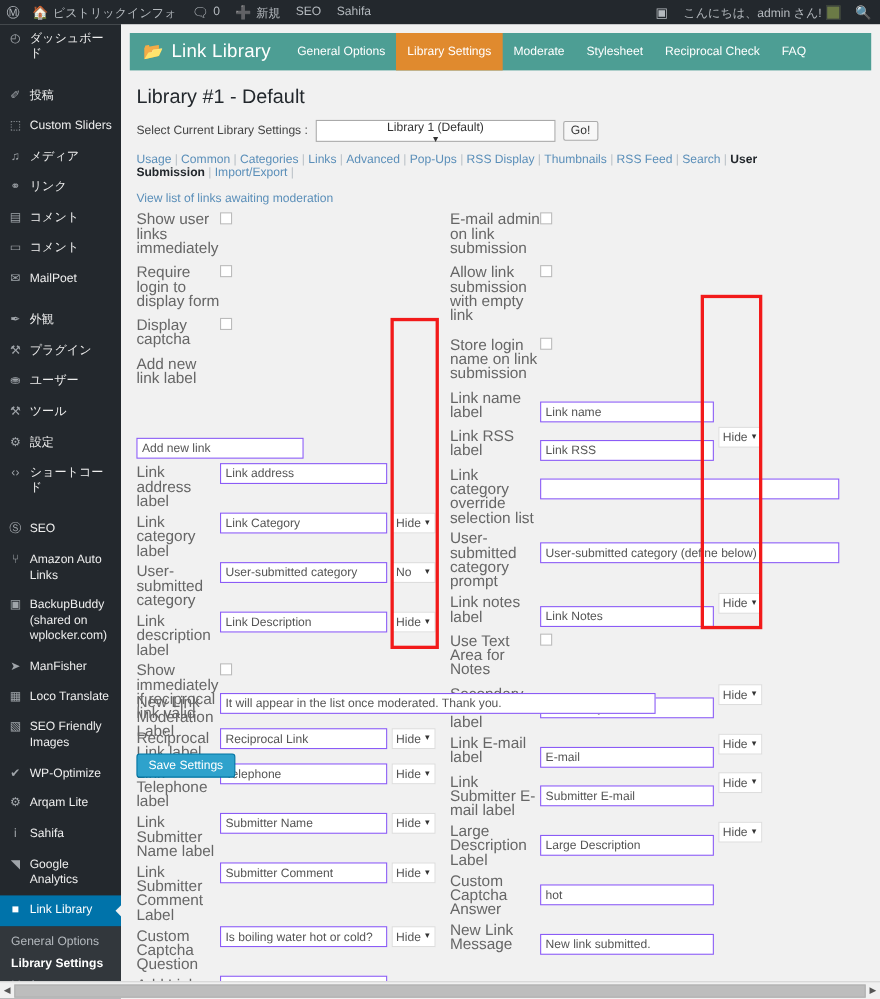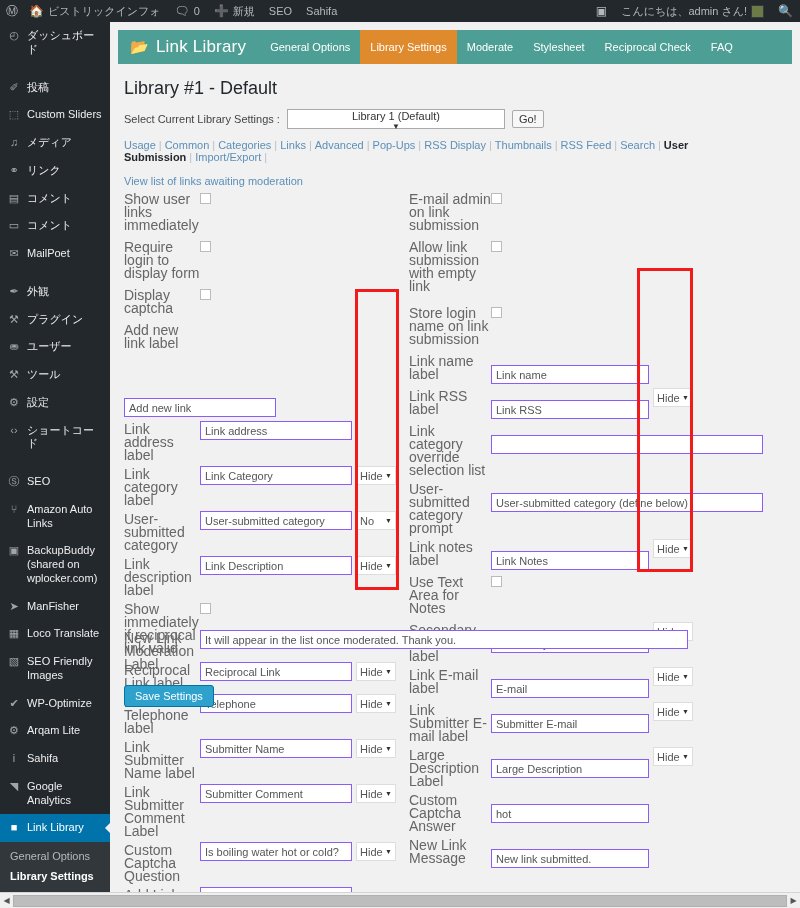--- a/index.html
+++ b/index.html
@@ -94,21 +94,21 @@
   .colR .flabel { width:82px; flex:0 0 82px; }
   .fctl { flex:1; display:flex; align-items:flex-start; gap:4px; }
 
   input.txt {
     border:1px solid #8b5cf6; background:#fff; height:19px; font-size:11px;
     color:#555; padding:0 4px; font-family:"Liberation Sans", sans-serif;
   }
   .colL input.txt { width:152px; }
   .colR input.txt { width:158px;margin-top:12px; }
   .colR input.txt.widest { width:272px; }
-  input.txt.long { width:488px; }
+  input.txt.long { width:396px; }
 
   .cb { width:11px; height:11px; border:1px solid #bbb; background:#fff; display:inline-block; margin-top:2px;}
 
   .sel {
     width:40px; height:19px; border:1px solid #ddd; background:#fff; font-size:11px; color:#555;
     display:flex; align-items:center; justify-content:space-between; padding:0 3px;
   }
   .sel .caret { font-size:7px; color:#333; }
 
   .save-btn {

